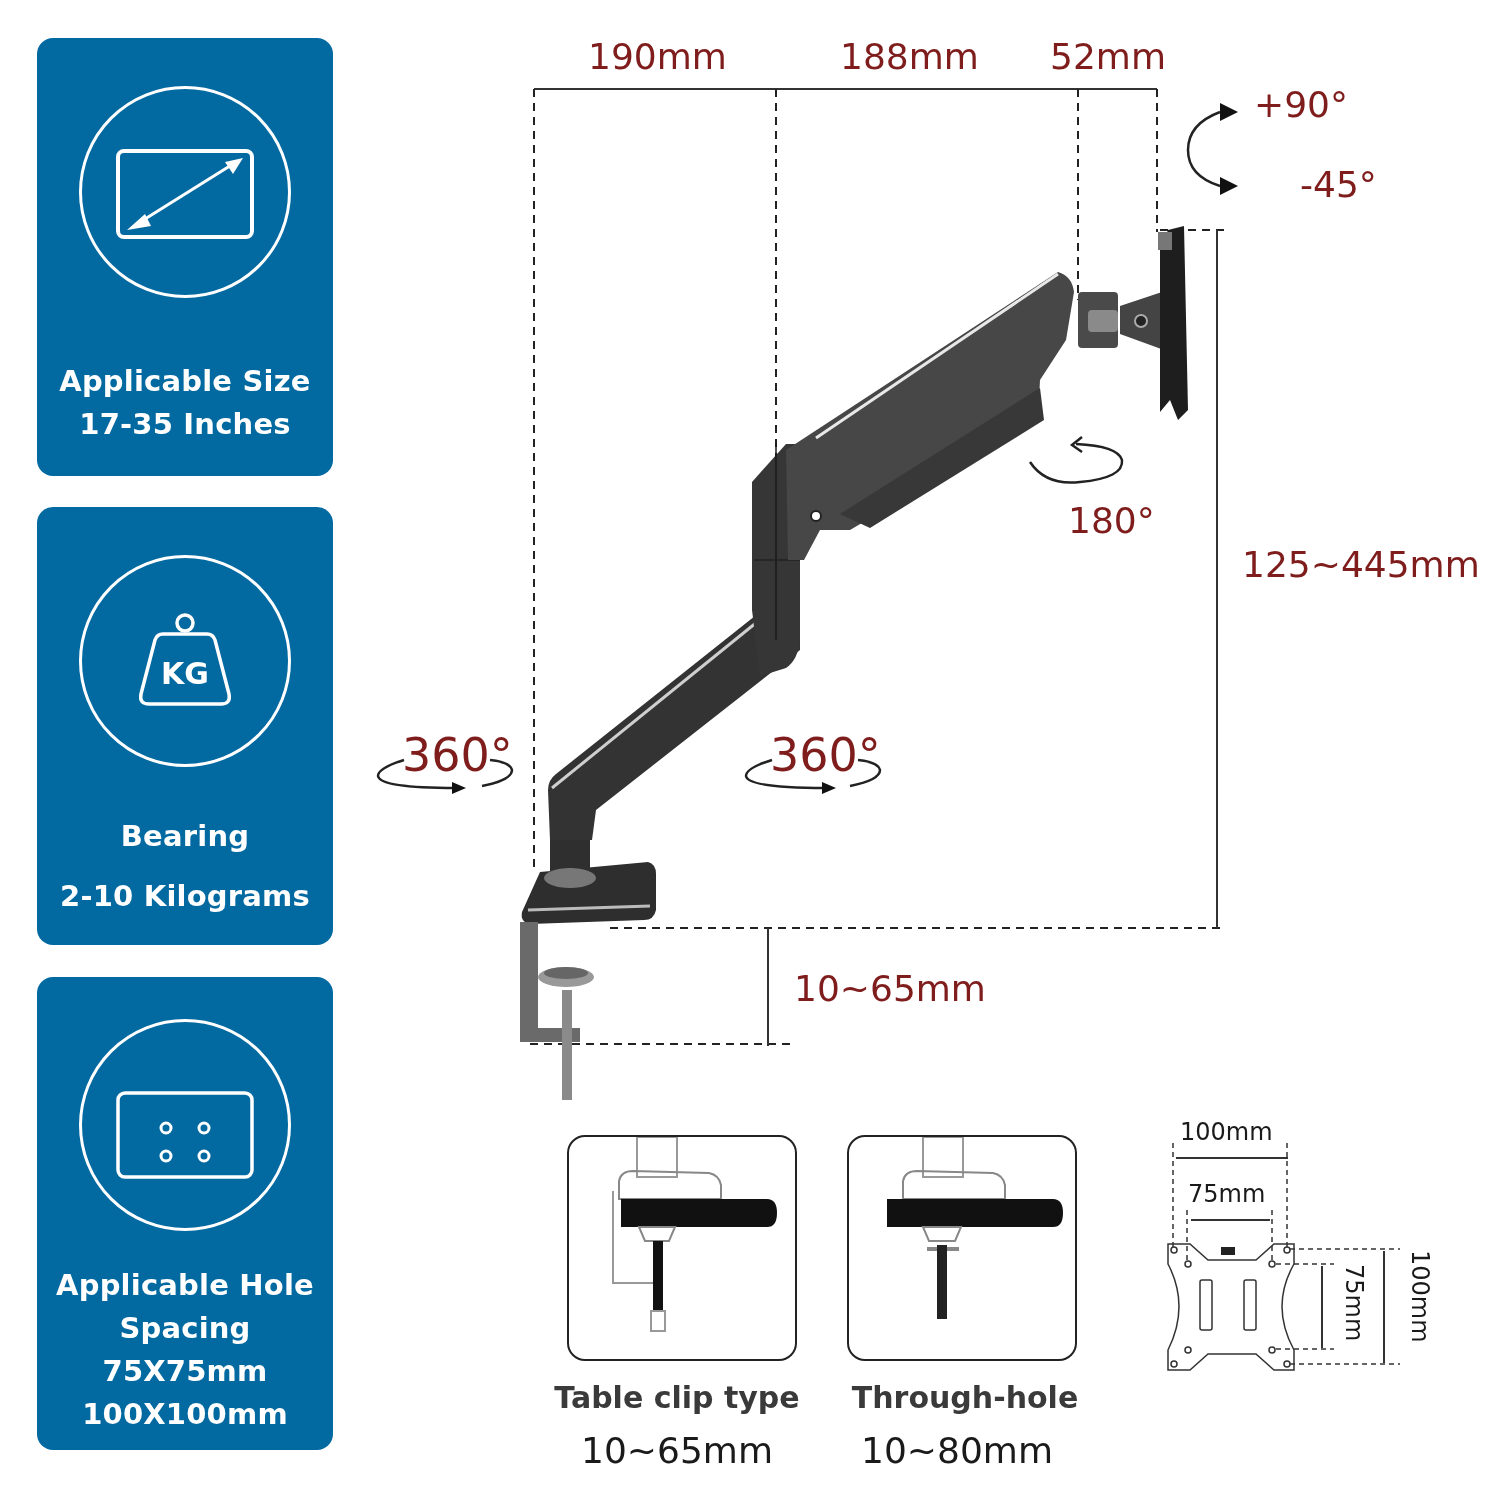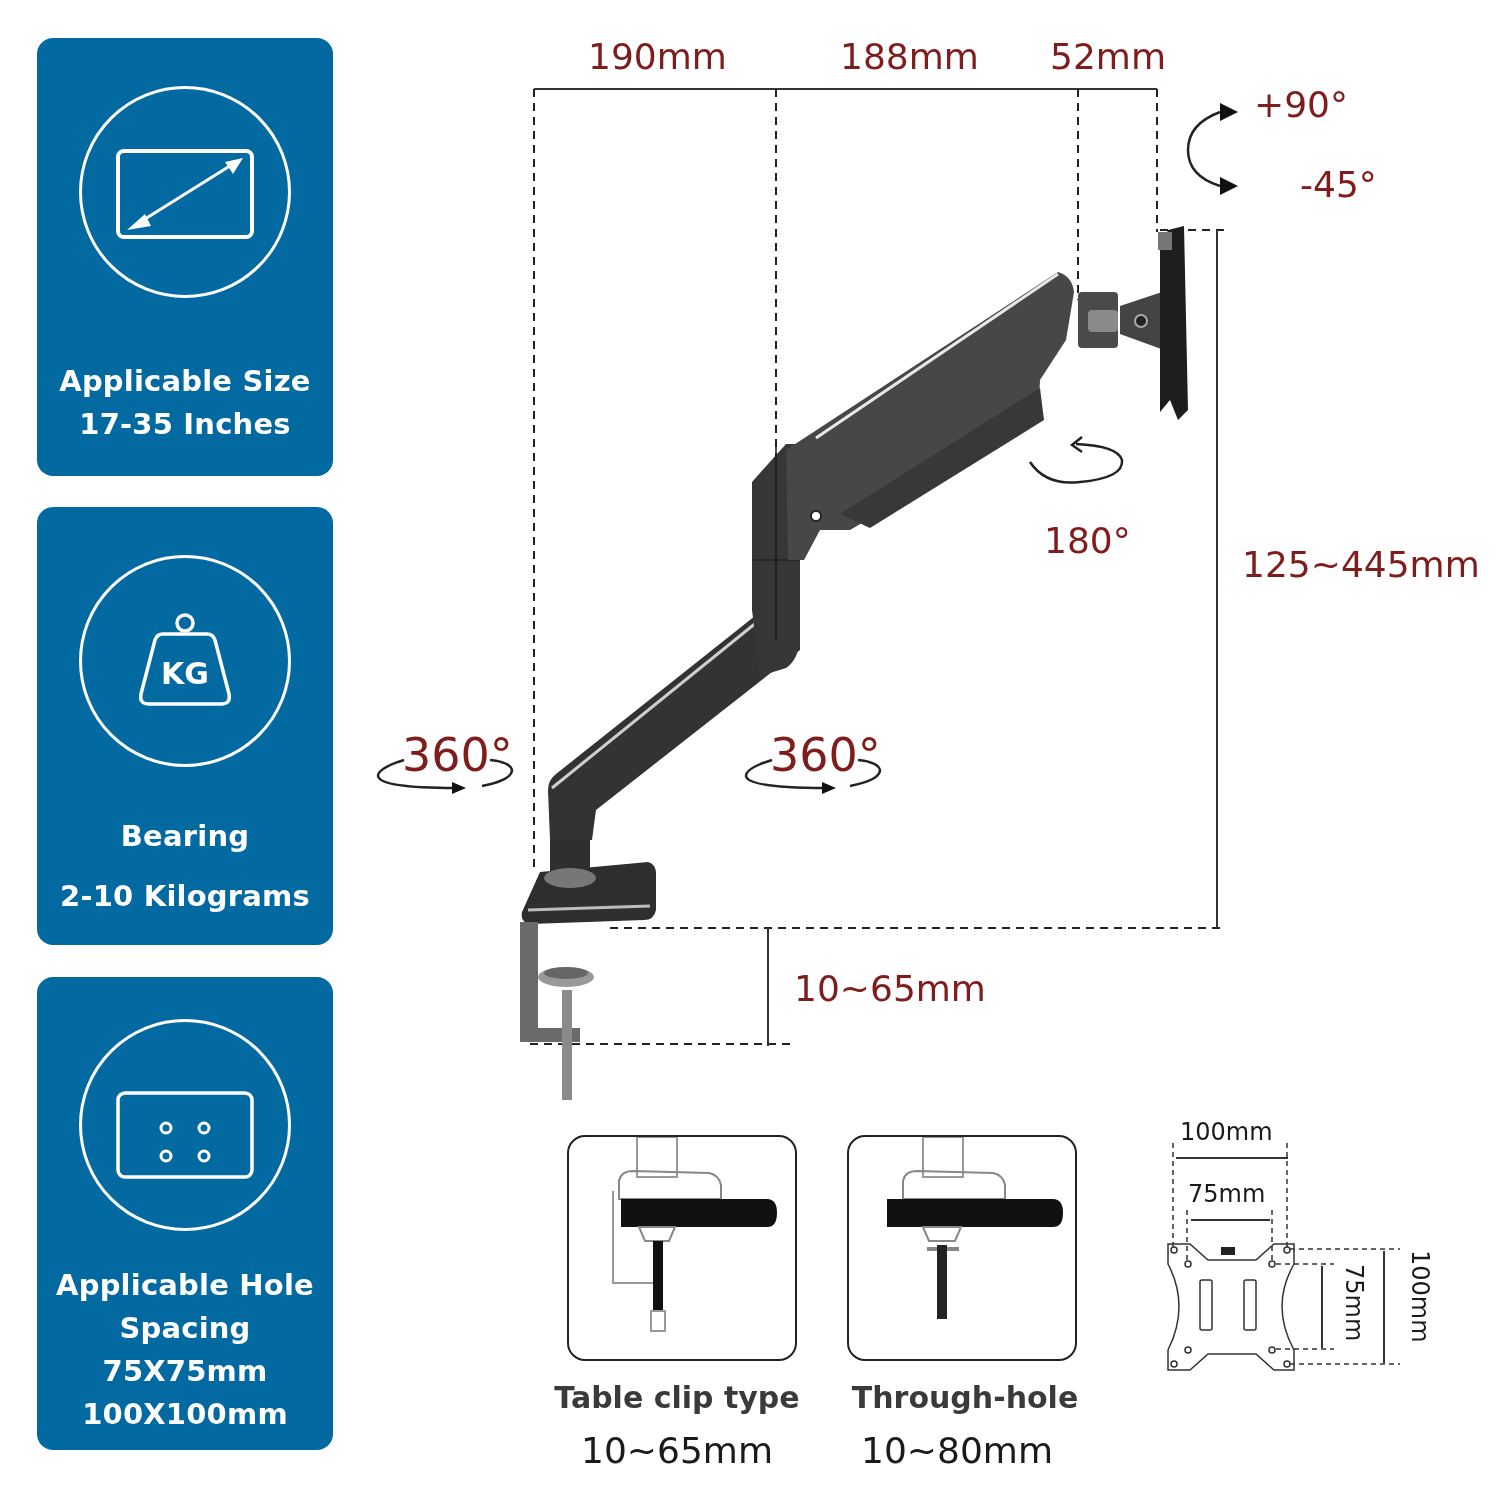--- a/index.html
+++ b/index.html
@@ -159,21 +159,21 @@
     <path d="M850 786 Q880 780 880 770 Q878 762 858 760"></path>
   </g>
   <polygon points="822,782 836,788 822,794" fill="#111"></polygon>
 </svg>
 
 <div class="dim-text" style="left:588px; top:36px;">190mm</div>
 <div class="dim-text" style="left:840px; top:36px;">188mm</div>
 <div class="dim-text" style="left:1050px; top:36px;">52mm</div>
 <div class="dim-text" style="left:1254px; top:84px;">+90°</div>
 <div class="dim-text" style="left:1300px; top:164px;">-45°</div>
-<div class="dim-text" style="left:1044px; top:500px;margin-top:20px;">180°</div>
+<div class="dim-text" style="left:1068px; top:500px;">180°</div>
 <div class="dim-text" style="left:1242px; top:544px;">125~445mm</div>
 <div class="dim-text" style="left:402px; top:728px; font-size:46px;">360°</div>
 <div class="dim-text" style="left:770px; top:728px; font-size:46px;">360°</div>
 <div class="dim-text" style="left:794px; top:968px;">10~65mm</div>
 
 <div class="mount-box" style="left:567px;">
   <svg width="226" height="222" viewBox="0 0 226 222">
     <rect x="68" y="0" width="40" height="40" fill="none" stroke="#999" stroke-width="2"></rect>
     <path d="M50 44 Q52 34 64 34 L140 36 Q150 38 152 48 L152 62 L50 62 Z" fill="none" stroke="#888" stroke-width="2"></path>
     <path d="M52 62 H198 Q208 62 208 76 Q208 90 198 90 H52 Z" fill="#111"></path>

